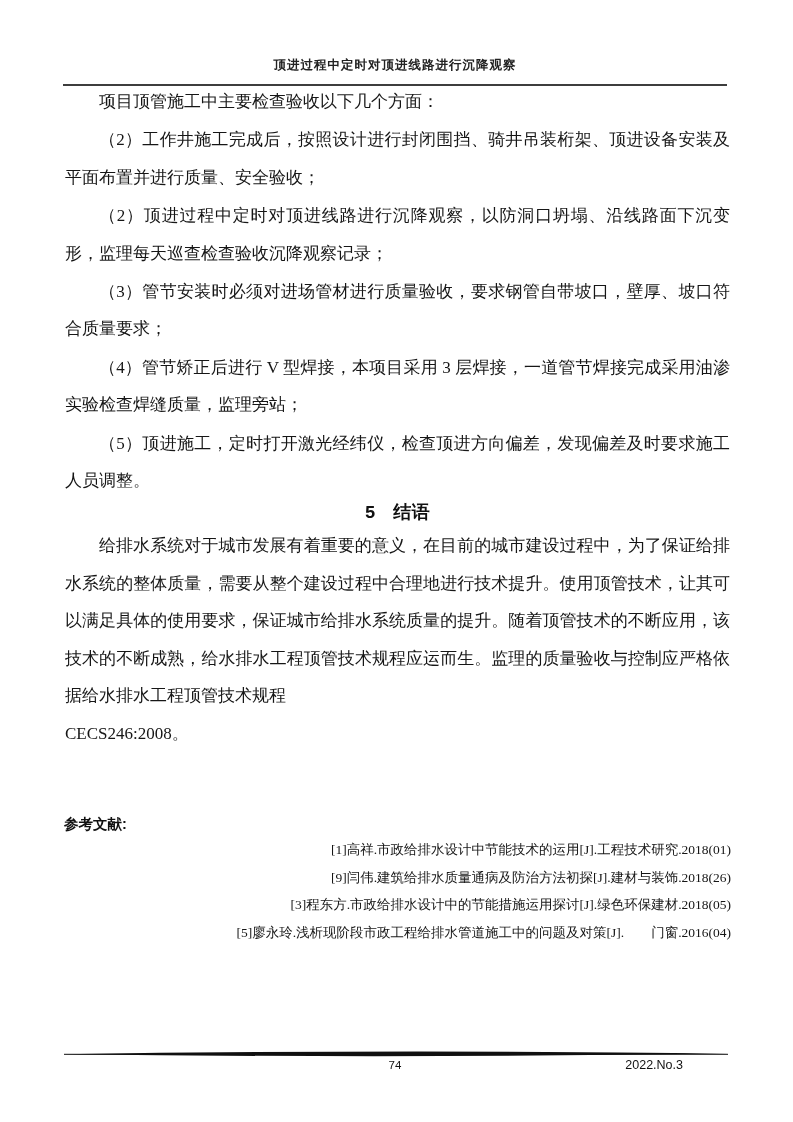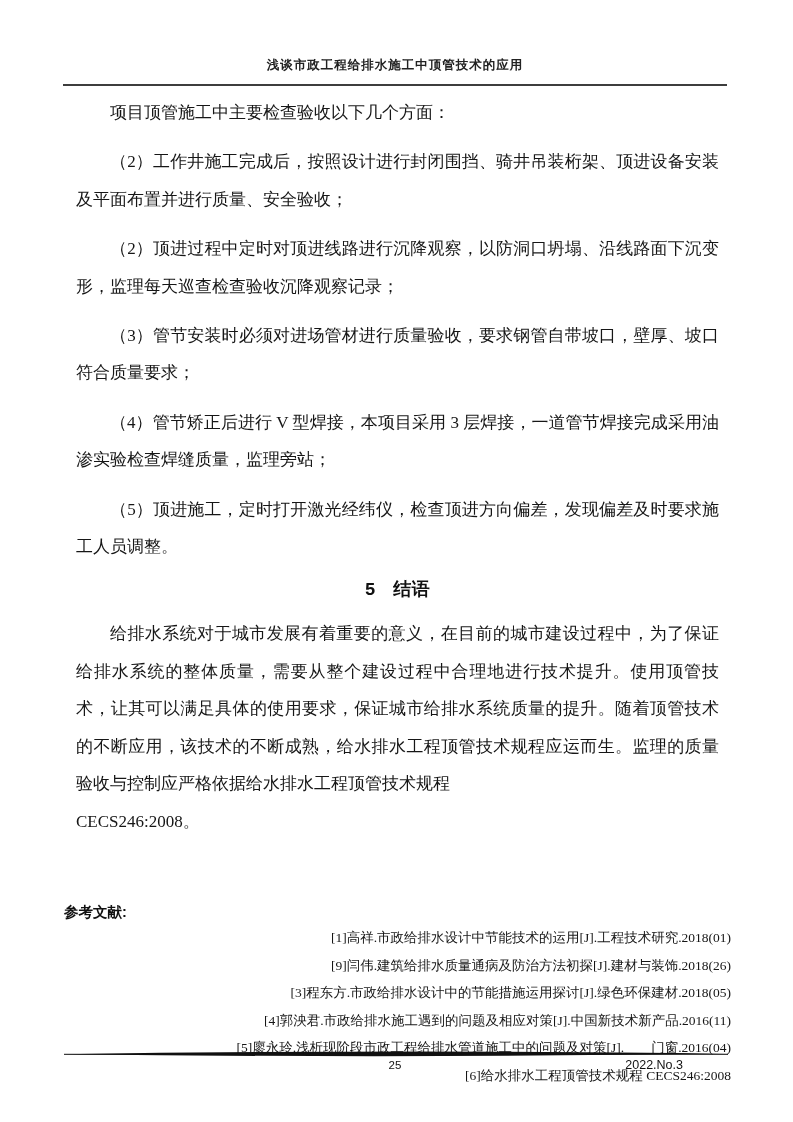--- a/index.html
+++ b/index.html
@@ -20,21 +20,21 @@
   }
   .header-rule{
     position:absolute;top:84px;left:63px;width:664px;height:2px;
     background:#3d3d3d;
   }
   
   .content{
     position:absolute;top:82px;left:64px;width:667px;
   }
   .body-par{
-    margin:12px;
+    margin:1px;
     font-size:17px;
     line-height:37.4px;
     text-align:justify;
     text-indent:2em;
     color:#161616;
   }
   .section-heading{
     margin:0;
     font-family:Liberation Mono, monospace;
     font-size:18px;font-weight:bold;color:#111;
@@ -69,21 +69,21 @@
     position:absolute;top:1058px;right:110px;
     font-family:"Liberation Sans","DejaVu Sans",sans-serif;
     font-size:12.5px;color:#111;
   }
 </style>
 </head>
 <body>
 
 <div class="page">
 
-  <div class="running-title">浅谈市政工程给排水施工中顶管技术的应用</div>
+  <div class="running-title">顶进过程中定时对顶进线路进行沉降观察</div>
   <div class="header-rule"></div>
 
   <div class="content">
 
     <p class="body-par">项目顶管施工中主要检查验收以下几个方面：</p>
 
     <p class="body-par">（2）工作井施工完成后，按照设计进行封闭围挡、骑井吊装桁架、顶进设备安装及平面布置并进行质量、安全验收；</p>
     <p class="body-par">（2）顶进过程中定时对顶进线路进行沉降观察，以防洞口坍塌、沿线路面下沉变形，监理每天巡查检查验收沉降观察记录；</p>
     <p class="body-par">（3）管节安装时必须对进场管材进行质量验收，要求钢管自带坡口，壁厚、坡口符合质量要求；</p>
     <p class="body-par">（4）管节矫正后进行 V 型焊接，本项目采用 3 层焊接，一道管节焊接完成采用油渗实验检查焊缝质量，监理旁站；</p>
@@ -96,27 +96,25 @@
     <p class="body-par">
       <span>给排水系统对于城市发展有着重要的意义，在目前的城市建设过程中，为了保证给排水系统的整体质量，需要从整个建设过程中合理地进行技术提升。使用顶管技术，让其可以满足具体的使用要求，保证城市给排水系统质量的提升。随着顶管技术的不断应用，该技术的不断成熟，给水排水工程顶管技术规程应运而生。监理的质量验收与控制应严格依据给水排水工程顶管技术规程</span><br>
       <span>CECS246:2008。</span>
     </p>
 
     <div class="refs-heading">参考文献:</div>
 
     <div class="ref-item">[1]高祥.市政给排水设计中节能技术的运用[J].工程技术研究.2018(01)</div>
     <div class="ref-item">[9]闫伟.建筑给排水质量通病及防治方法初探[J].建材与装饰.2018(26)</div>
     <div class="ref-item">[3]程东方.市政给排水设计中的节能措施运用探讨[J].绿色环保建材.2018(05)</div>
-    <div class="ref-item">[4]郭泱君.市政给排水施工遇到的问题及相应对策[J].中国新技术新产品.2016(11)</div>
     <div class="ref-item">[5]廖永玲.浅析现阶段市政工程给排水管道施工中的问题及对策[J].　　门窗.2016(04)</div>
-    <div class="ref-item">[6]给水排水工程顶管技术规程 CECS246:2008</div>
 
   </div>
 
   <svg class="footer-rule" viewBox="0 0 664 7" preserveAspectRatio="none">
     <path d="M0,3.2 Q332,-1.8 664,2.6 Q332,7.4 0,3.2 Z" fill="#111"></path>
     <rect x="0" y="2.8" width="664" height="1" fill="#111"></rect>
   </svg>
 
-  <div class="page-number">25</div>
+  <div class="page-number">74</div>
   <div class="issue-label">2022.No.3</div>
 
 </div>
 
 </body></html>

